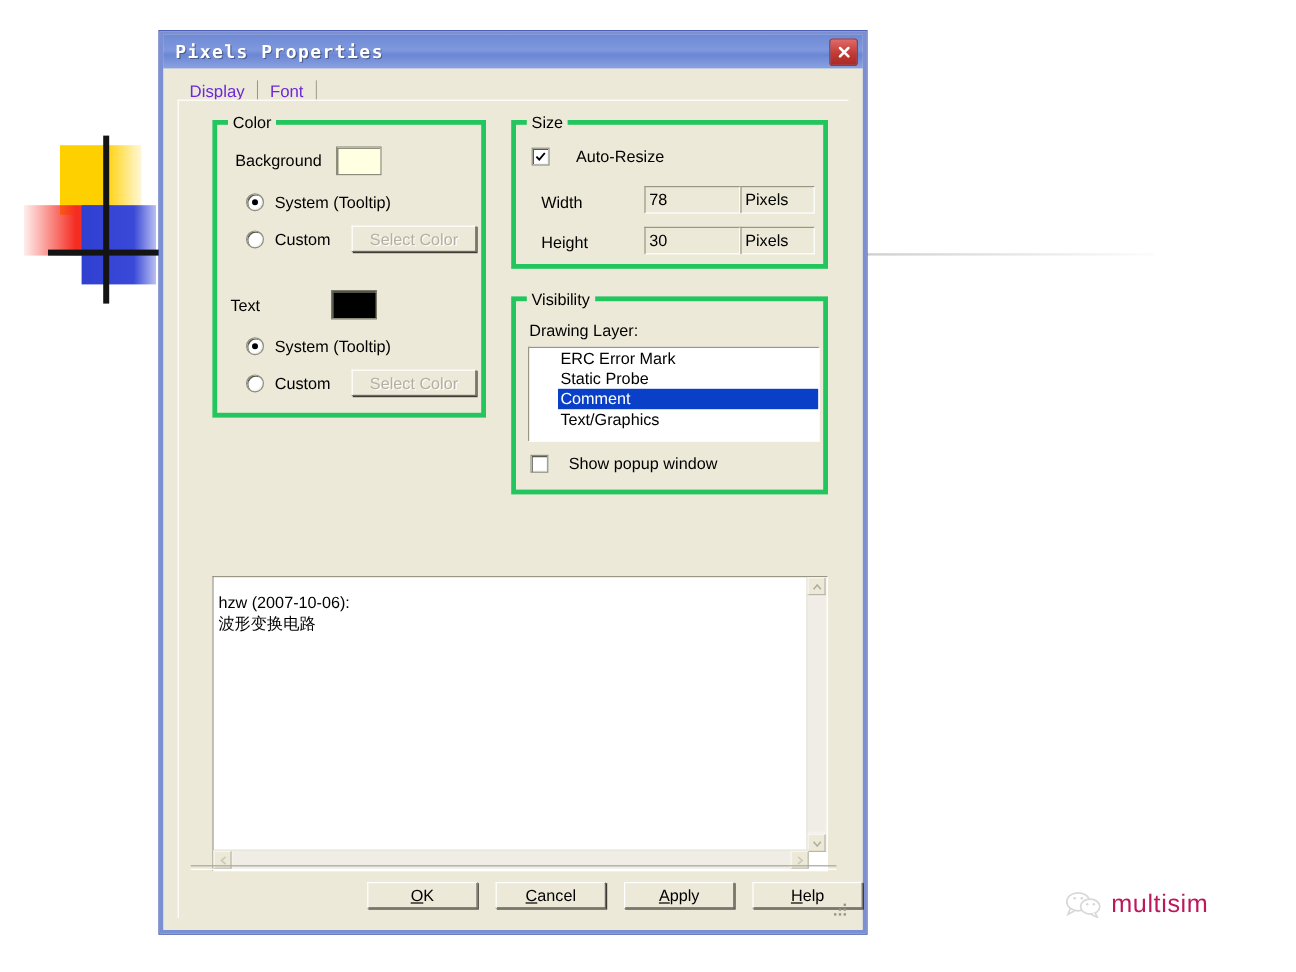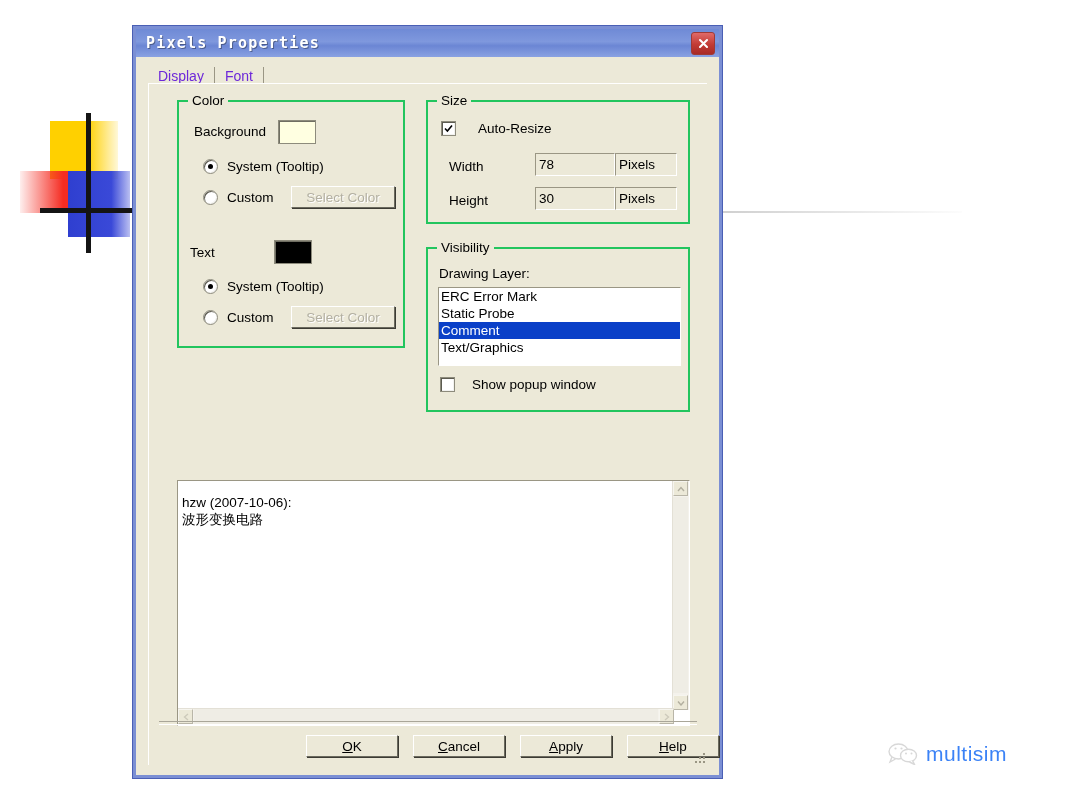--- a/index.html
+++ b/index.html
@@ -29,21 +29,21 @@
      background:linear-gradient(to left,#f52c22,#f52c22 40%,rgba(245,44,34,.08));}
   #deco .blue{left:50px;top:58px;width:62px;height:66px;
      background:linear-gradient(to right,#2f3fd0,#3a49d8 70%,rgba(58,73,216,.35));}
   #deco .vbar{left:68px;top:0px;width:5px;height:140px;background:#141414;}
   #deco .hbar{left:22px;top:95px;width:100px;height:5px;background:#141414;}
 
   
   #watermark{
     position:absolute;left:888px;top:742px;
     display:flex;align-items:center;gap:8px;
-    color:#3b82f6;font-size:21px;letter-spacing:.5px;
+    color:#be185d;font-size:21px;letter-spacing:.5px;
   }
   #watermark svg{display:block;}
 
   
   #dialog{
     position:absolute;left:133px;top:26px;width:589px;height:752px;
     border:3px solid #7b8fd4;
     background:#ece9d8;
     box-sizing:border-box;
     box-shadow:0 0 0 1px #4a5fb5;
@@ -83,21 +83,21 @@
   .tab-sep{width:1px;height:17px;background:#9a9684;margin:0 0 3px 0;}
 
   
   #page{
     position:absolute;left:12px;top:54px;right:12px;bottom:10px;
     background:#ece9d8;border-top:1px solid #ffffff;
     border-left:1px solid #ffffff;
   }
 
   
-  .group{position:absolute;border:2px solid #22c55e;box-sizing:border-box;}
+  .group{position:absolute;border:4px solid #22c55e;box-sizing:border-box;}
   .group:after{
     content:"";position:absolute;inset:0;border:1px solid #ffffff;
     border-top-color:#ffffff;pointer-events:none;margin:0;
     clip-path:inset(0);display:none;
   }
   .group-title{
     position:absolute;top:-9px;left:9px;background:#ece9d8;
     padding:0 4px;font-size:13.5px;color:#000;
   }
 
@@ -155,21 +155,21 @@
   .btn u{text-decoration:underline;}
 
   
   #layer-list{
     position:absolute;background:#ffffff;
     border:1px solid #9a9684;border-right-color:#ffffff;border-bottom-color:#ffffff;
     box-sizing:border-box;overflow:hidden;
   }
   .layer-item{
     font-size:13.5px;color:#000;padding:0 2px;line-height:17px;height:17px;
-    white-space:nowrap;cursor:pointer;
+    white-space:nowrap;cursor:pointer;margin-left:24px;
   }
   .layer-item.selected{background:#0a40c8;color:#ffffff;}
 
   
   #comment-box{
     position:absolute;background:#ffffff;
     border:1px solid #9a9684;border-right-color:#ffffff;border-bottom-color:#ffffff;
     box-sizing:border-box;
   }
   #comment-text{

